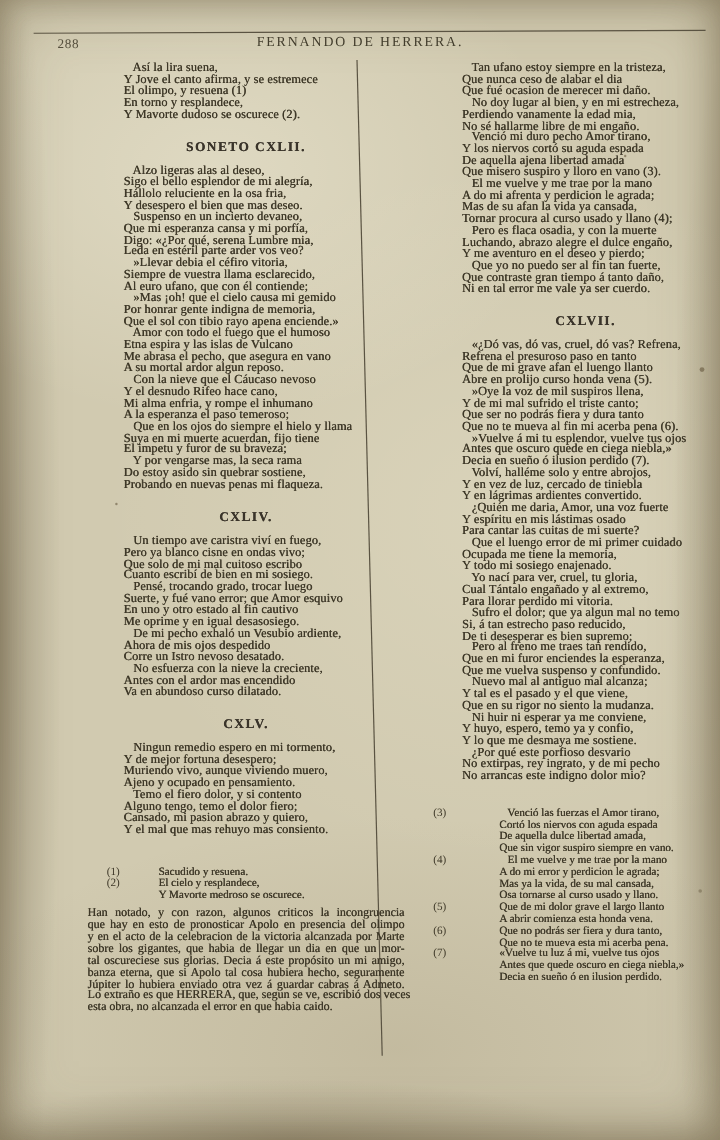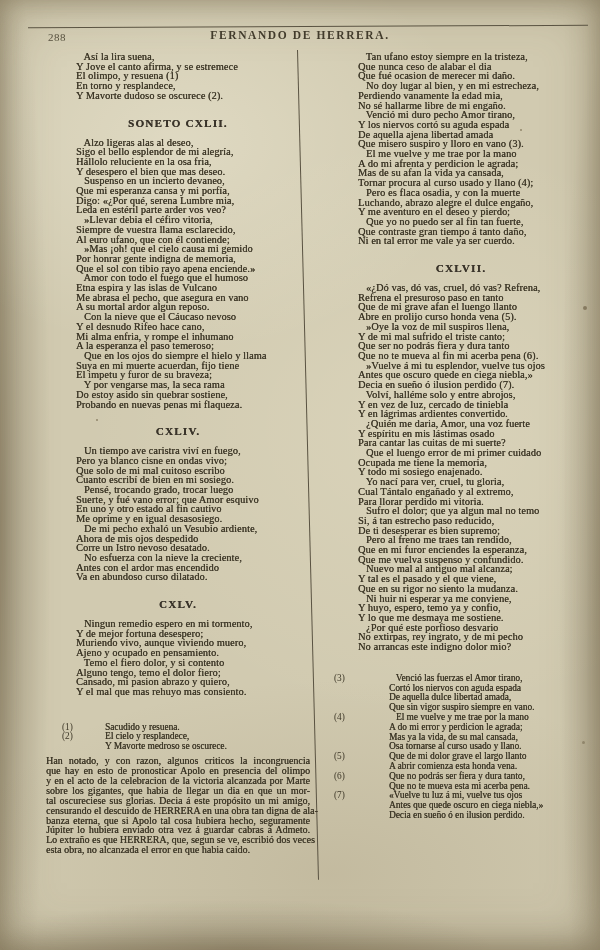--- a/index.html
+++ b/index.html
@@ -13,24 +13,24 @@
       radial-gradient(ellipse 500px 260px at 55% 92%, rgba(110,92,58,.14), transparent 75%),
       radial-gradient(ellipse 60px 700px at 0% 55%, rgba(75,62,38,.28), transparent 85%),
       radial-gradient(ellipse 50px 600px at 100% 60%, rgba(75,62,38,.20), transparent 85%),
       radial-gradient(ellipse 300px 60px at 40% 100%, rgba(70,58,36,.22), transparent 85%);
     box-shadow: inset 0 0 55px rgba(92,76,46,.35), inset -6px -10px 28px rgba(82,66,40,.25), inset 4px 2px 18px rgba(82,66,40,.18);
     font-family:"Liberation Serif", serif;
     color:#3e3828;
   }
   .header-rule{position:absolute;left:28px;top:26px;width:560px;height:1.4px;background:#5a5342;transform:rotate(-.25deg);}
   .page-number{position:absolute;left:48px;top:31px;font-size:11px;letter-spacing:.5px;color:#56503e;}
-  .running-header{position:absolute;left:0;top:29px;width:100%;text-align:center;font-size:11.5px;font-weight:bold;letter-spacing:1.6px;color:#423c2c;}
+  .running-header{position:absolute;left:0;top:29px;width:100%;text-align:center;font-size:11.5px;font-weight:normal;letter-spacing:1.6px;color:#423c2c;}
   .column-divider{position:absolute;left:297px;top:50px;width:1.4px;height:830px;background:#5a5342;transform:rotate(-1.45deg);transform-origin:top center;}
 
-  .col{position:absolute;top:52px;}
+  .col{position:absolute;top:52px;margin-left:27px;}
   .col-left{left:46px;width:264px;}
   .col-right{left:332px;width:258px;}
 
   .poem{margin-left:30px;font-size:10.3px;line-height:9.7px;white-space:pre;letter-spacing:.1px;}
   .col-right .poem{margin-left:26px;}
   .poem .line{text-shadow:.25px 0 0 currentColor;}
   .poem-heading{text-align:center;font-size:11px;font-weight:bold;letter-spacing:1.3px;margin:16px 0 9px 0;color:#3a342a;text-shadow:.2px 0 0 currentColor;}
   .poem-section .poem-heading.tight{margin:12px 0 8px 0;}
 
   .footnotes{margin-top:26px;}
@@ -88,21 +88,20 @@
         <div class="fn-lines"><div class="line">El cielo y resplandece,</div><div class="line">Y Mavorte medroso se oscurece.</div></div>
       </div>
     </div>
 
     <div class="prose">
         <div class="line">Han notado, y con razon, algunos criticos la incongruencia</div>
         <div class="line">que hay en esto de pronosticar Apolo en presencia del olimpo</div>
         <div class="line">y en el acto de la celebracion de la victoria alcanzada por Marte</div>
         <div class="line">sobre los gigantes, que habia de llegar un dia en que un mor-</div>
         <div class="line">tal oscureciese sus glorias. Decia á este propósito un mi amigo,</div>
-        <div class="line">censurando el descuido de HERRERA en una obra tan digna de ala-</div>
         <div class="line">banza eterna, que si Apolo tal cosa hubiera hecho, seguramente</div>
         <div class="line">Júpiter lo hubiera enviado otra vez á guardar cabras á Admeto.</div>
         <div class="line">Lo extraño es que HERRERA, que, segun se ve, escribió dos veces</div>
         <div class="line">esta obra, no alcanzada el error en que habia caido.</div>
       </div>
   </div>
 
   <div class="col col-right">
     <div class="poem"><div class="line">   Tan ufano estoy siempre en la tristeza,</div><div class="line">Que nunca ceso de alabar el dia</div><div class="line">Que fué ocasion de merecer mi daño.</div><div class="line">   No doy lugar al bien, y en mi estrecheza,</div><div class="line">Perdiendo vanamente la edad mia,</div><div class="line">No sé hallarme libre de mi engaño.</div></div>
 

